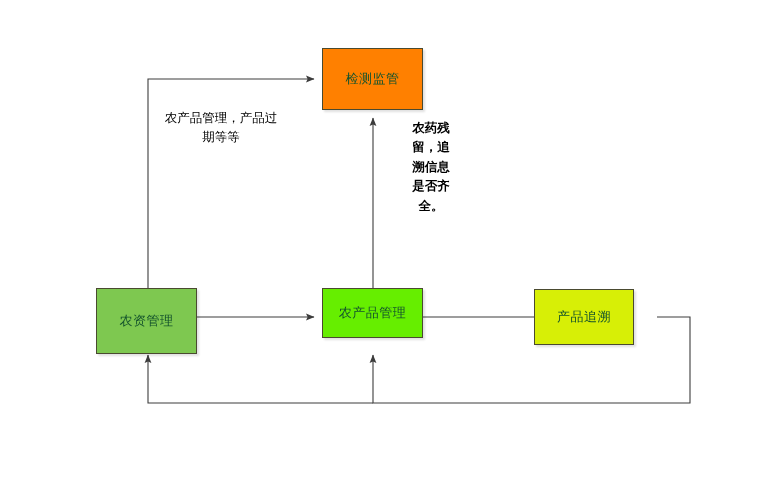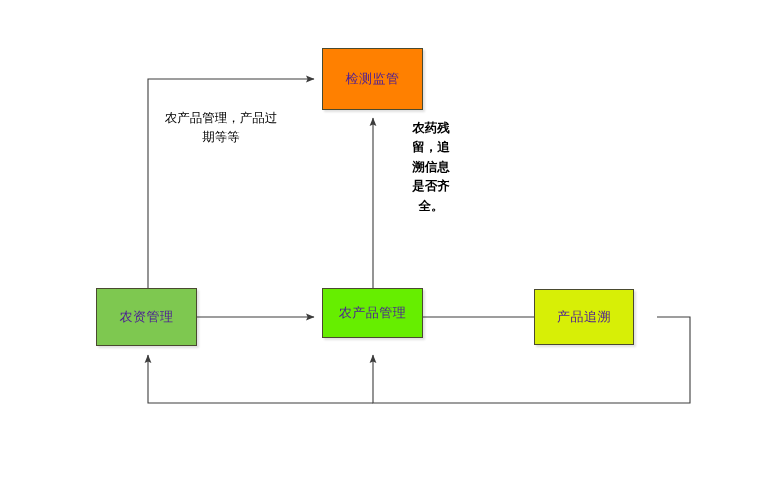--- a/index.html
+++ b/index.html
@@ -29,34 +29,34 @@
     display: flex;
     align-items: center;
     justify-content: center;
     border: 1px solid #4a4a30;
     box-shadow: 2px 2px 2px rgba(0,0,0,0.12);
     text-align: center;
     line-height: 1.2;
   }
   .node-label {
     font-size: 13px;
-    color: #4c1d95;
+    color: #14532d;
     letter-spacing: 0.5px;
     white-space: nowrap;
   }
   .edge-label {
     position: absolute;
     font-size: 12.5px;
     color: #000000;
     line-height: 1.55;
     text-align: center;
     white-space: pre-line;
   }
   #node-detection { left: 322px; top: 48px; width: 101px; height: 62px; }
-  #node-agri-input { left: 96px; top: 288px; width: 101px; height: 58px; }
+  #node-agri-input { left: 96px; top: 288px; width: 101px; height: 66px; }
   #node-produce { left: 322px; top: 288px; width: 101px; height: 50px; }
   #node-trace { left: 534px; top: 289px; width: 100px; height: 56px; }
   #label-left { left: 152px; top: 108px; width: 138px; }
   #label-right { left: 399px; top: 118px; width: 64px; font-weight: bold; }
 </style>
 </head>
 <body>
 
 <div id="canvas">
 

